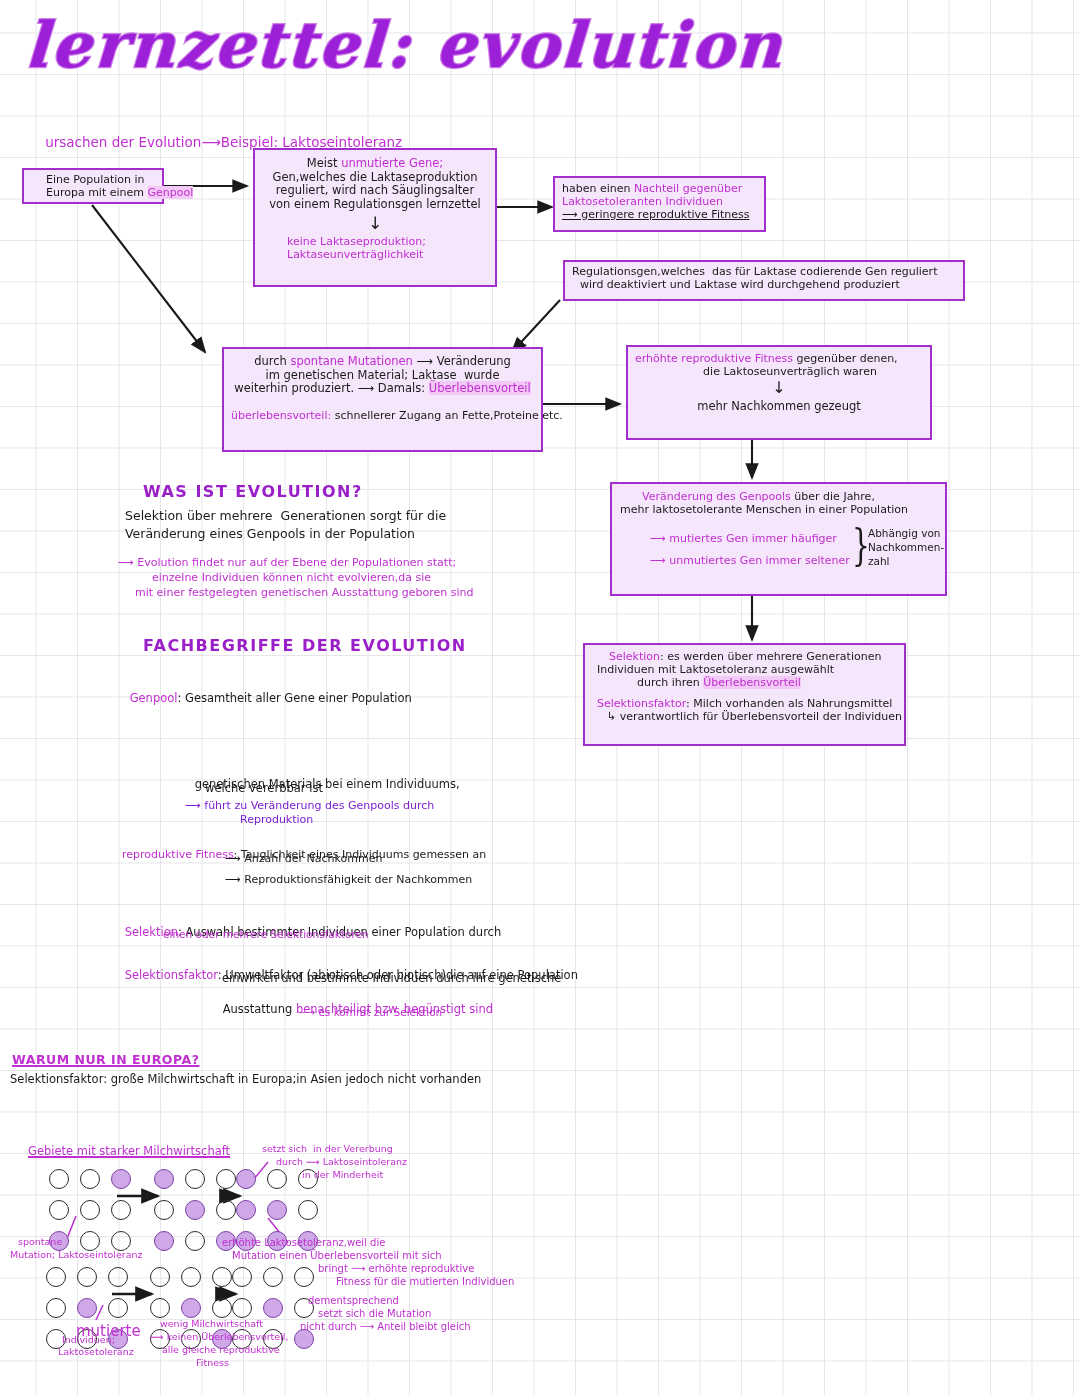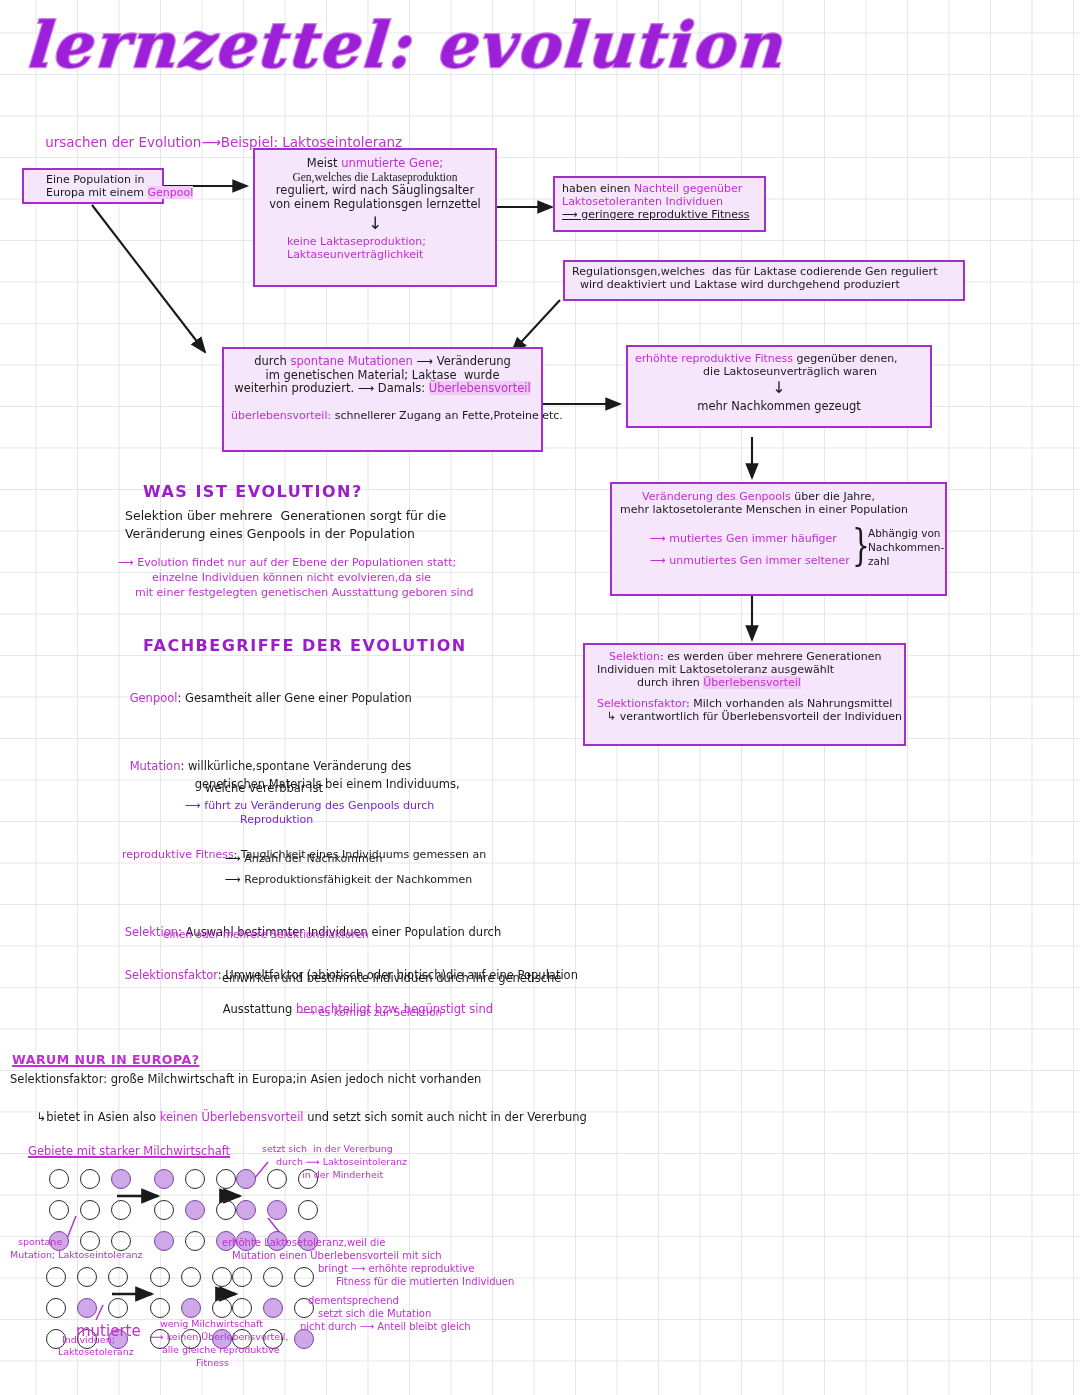--- a/index.html
+++ b/index.html
@@ -120,21 +120,21 @@
     <line x1="96" y1="1320" x2="103" y2="1305" stroke="#bb2fd0" stroke-width="1.5"></line>
   </svg>
 
   <div class="box" style="left:22px;top:168px;width:142px;height:36px;padding:4px 22px;">
     <div class="t blk" style="position:static;font-size:11px;text-align:center;">Eine Population in</div>
     <div class="t" style="position:static;font-size:11px;text-align:center;"><span class="blk">Europa mit einem </span><span class="mag" style="background:#f3c9f7;">Genpool</span></div>
   </div>
 
   <div class="box" style="left:253px;top:148px;width:244px;height:139px;padding:7px 6px;text-align:center;">
     <div class="t" style="position:static;font-size:11.5px;"><span class="blk">Meist </span><span class="mag">unmutierte Gene;</span></div>
-    <div class="t blk" style="position:static;font-size:11.5px;font-family:Liberation Serif, serif;">Gen,welches die Laktaseproduktion</div>
+    <div class="t blk" style="position:static;font-size:11.5px;">Gen,welches die Laktaseproduktion</div>
     <div class="t blk" style="position:static;font-size:11.5px;">reguliert, wird nach Säuglingsalter</div>
     <div class="t blk" style="position:static;font-size:11.5px;">von einem Regulationsgen lernzettel</div>
     <div class="t blk" style="position:static;font-size:17px;margin-top:2px;">↓</div>
     <div class="t mag" style="position:static;font-size:11px;text-align:left;padding-left:26px;margin-top:3px;">keine Laktaseproduktion;</div>
     <div class="t mag" style="position:static;font-size:11px;text-align:left;padding-left:26px;">Laktaseunverträglichkeit</div>
   </div>
 
   <div class="box" style="left:553px;top:176px;width:213px;height:56px;padding:5px 7px;">
     <div class="t" style="position:static;font-size:11px;"><span class="blk">haben einen </span><span class="mag">Nachteil gegenüber</span></div>
     <div class="t mag" style="position:static;font-size:11px;">Laktosetoleranten Individuen</div>
@@ -146,21 +146,21 @@
     <div class="t blk" style="position:static;font-size:11px;padding-left:8px;">wird deaktiviert und Laktase wird durchgehend produziert</div>
   </div>
 
   <div class="box" style="left:222px;top:347px;width:321px;height:105px;padding:6px 7px;text-align:center;">
     <div class="t" style="position:static;font-size:11.5px;"><span class="blk">durch </span><span class="mag">spontane Mutationen</span><span class="blk"> ⟶ Veränderung</span></div>
     <div class="t blk" style="position:static;font-size:11.5px;">im genetischen Material; Laktase  wurde</div>
     <div class="t" style="position:static;font-size:11.5px;"><span class="blk">weiterhin produziert. ⟶ Damals: </span><span class="mag" style="background:#f3c9f7;">Überlebensvorteil</span></div>
     <div class="t" style="position:static;font-size:11px;text-align:left;margin-top:14px;"><span class="mag">überlebensvorteil:</span><span class="blk"> schnellerer Zugang an Fette,Proteine etc.</span></div>
   </div>
 
-  <div class="box" style="left:626px;top:345px;width:306px;height:83px;padding:6px 7px;text-align:center;">
+  <div class="box" style="left:626px;top:345px;width:306px;height:95px;padding:6px 7px;text-align:center;">
     <div class="t" style="position:static;font-size:11px;text-align:left;"><span class="mag">erhöhte reproduktive Fitness</span><span class="blk"> gegenüber denen,</span></div>
     <div class="t blk" style="position:static;font-size:11px;text-align:center;padding-left:22px;">die Laktoseunverträglich waren</div>
     <div class="t blk" style="position:static;font-size:16px;">↓</div>
     <div class="t blk" style="position:static;font-size:11.5px;margin-top:2px;">mehr Nachkommen gezeugt</div>
   </div>
 
   <div class="box" style="left:610px;top:482px;width:337px;height:114px;padding:7px 8px;">
     <div class="t" style="position:static;font-size:11px;padding-left:22px;"><span class="mag">Veränderung des Genpools</span><span class="blk"> über die Jahre,</span></div>
     <div class="t blk" style="position:static;font-size:11px;">mehr laktosetolerante Menschen in einer Population</div>
     <div style="position:relative;margin-top:16px;height:46px;">
@@ -187,23 +187,20 @@
   <div class="t mag" style="left:118px;top:557px;font-size:11px;">⟶ Evolution findet nur auf der Ebene der Populationen statt;</div>
   <div class="t mag" style="left:152px;top:572px;font-size:11px;">einzelne Individuen können nicht evolvieren,da sie</div>
   <div class="t mag" style="left:135px;top:587px;font-size:11px;">mit einer festgelegten genetischen Ausstattung geboren sind</div>
 
   <div class="t" style="left:115px;top:678px;font-size:11.5px;">
     <span class="mag">Genpool</span><span class="blk">: </span><span class="blk">Gesamtheit aller Gene einer Population</span>
   </div>
 
   <div class="t head" style="left:143px;top:637px;font-size:16px;">FACHBEGRIFFE DER EVOLUTION</div>
 
-  <div class="t" style="left:115px;top:746px;font-size:11.5px;">
-    <span class="mag">Mutation</span><span class="blk">: </span><span class="blk">willkürliche,spontane Veränderung des</span>
-  </div>
   <div class="t" style="left:180px;top:764px;font-size:11.5px;">
     <span class="blk">genetischen Materials bei einem Individuums,</span>
   </div>
   <div class="t blk" style="left:205px;top:782px;font-size:11.5px;">welche vererbbar ist</div>
   <div class="t vio" style="left:185px;top:800px;font-size:11px;">⟶ führt zu Veränderung des Genpools durch</div>
   <div class="t vio" style="left:240px;top:814px;font-size:11px;">Reproduktion</div>
 
   <div class="t" style="left:108px;top:836px;font-size:11px;">
     <span class="mag">reproduktive Fitness</span><span class="blk">: </span><span class="blk">Tauglichkeit eines Individuums gemessen an</span>
   </div>
@@ -219,23 +216,20 @@
     <span class="mag">Selektionsfaktor</span><span class="blk">: </span><span class="blk">Umweltfaktor (abiotisch oder biotisch)die auf eine Population</span>
   </div>
   <div class="t blk" style="left:222px;top:972px;font-size:11.5px;">einwirken und bestimmte Individuen durch ihre genetische</div>
   <div class="t" style="left:208px;top:989px;font-size:11.5px;">
     <span class="blk">Ausstattung </span><span class="mag">benachteiligt bzw. begünstigt sind</span>
   </div>
   <div class="t mag" style="left:300px;top:1006px;font-size:10.5px;">⟶ es kommt zur Selektion</div>
 
   <div class="t mag ul" style="left:12px;top:1053px;font-size:12.5px;font-weight:bold;letter-spacing:0.5px;">WARUM NUR IN EUROPA?</div>
   <div class="t blk" style="left:10px;top:1073px;font-size:11.5px;">Selektionsfaktor: große Milchwirtschaft in Europa;in Asien jedoch nicht vorhanden</div>
-  <div class="t" style="left:22px;top:1097px;font-size:11.5px;">
-    <span class="blk">↳bietet in Asien also </span><span class="mag">keinen Überlebensvorteil</span><span class="blk"> und setzt sich somit auch nicht in der Vererbung</span>
-  </div>
 
   <div class="t mag ul" style="left:28px;top:1145px;font-size:11.5px;">Gebiete mit starker Milchwirtschaft</div>
 
   <div class="cgrid" id="r1g1" style="left:45px;top:1165px;">
       <div class="c"></div>
       <div class="c"></div>
       <div class="c f"></div>
       <div class="c"></div>
       <div class="c"></div>
       <div class="c"></div>

